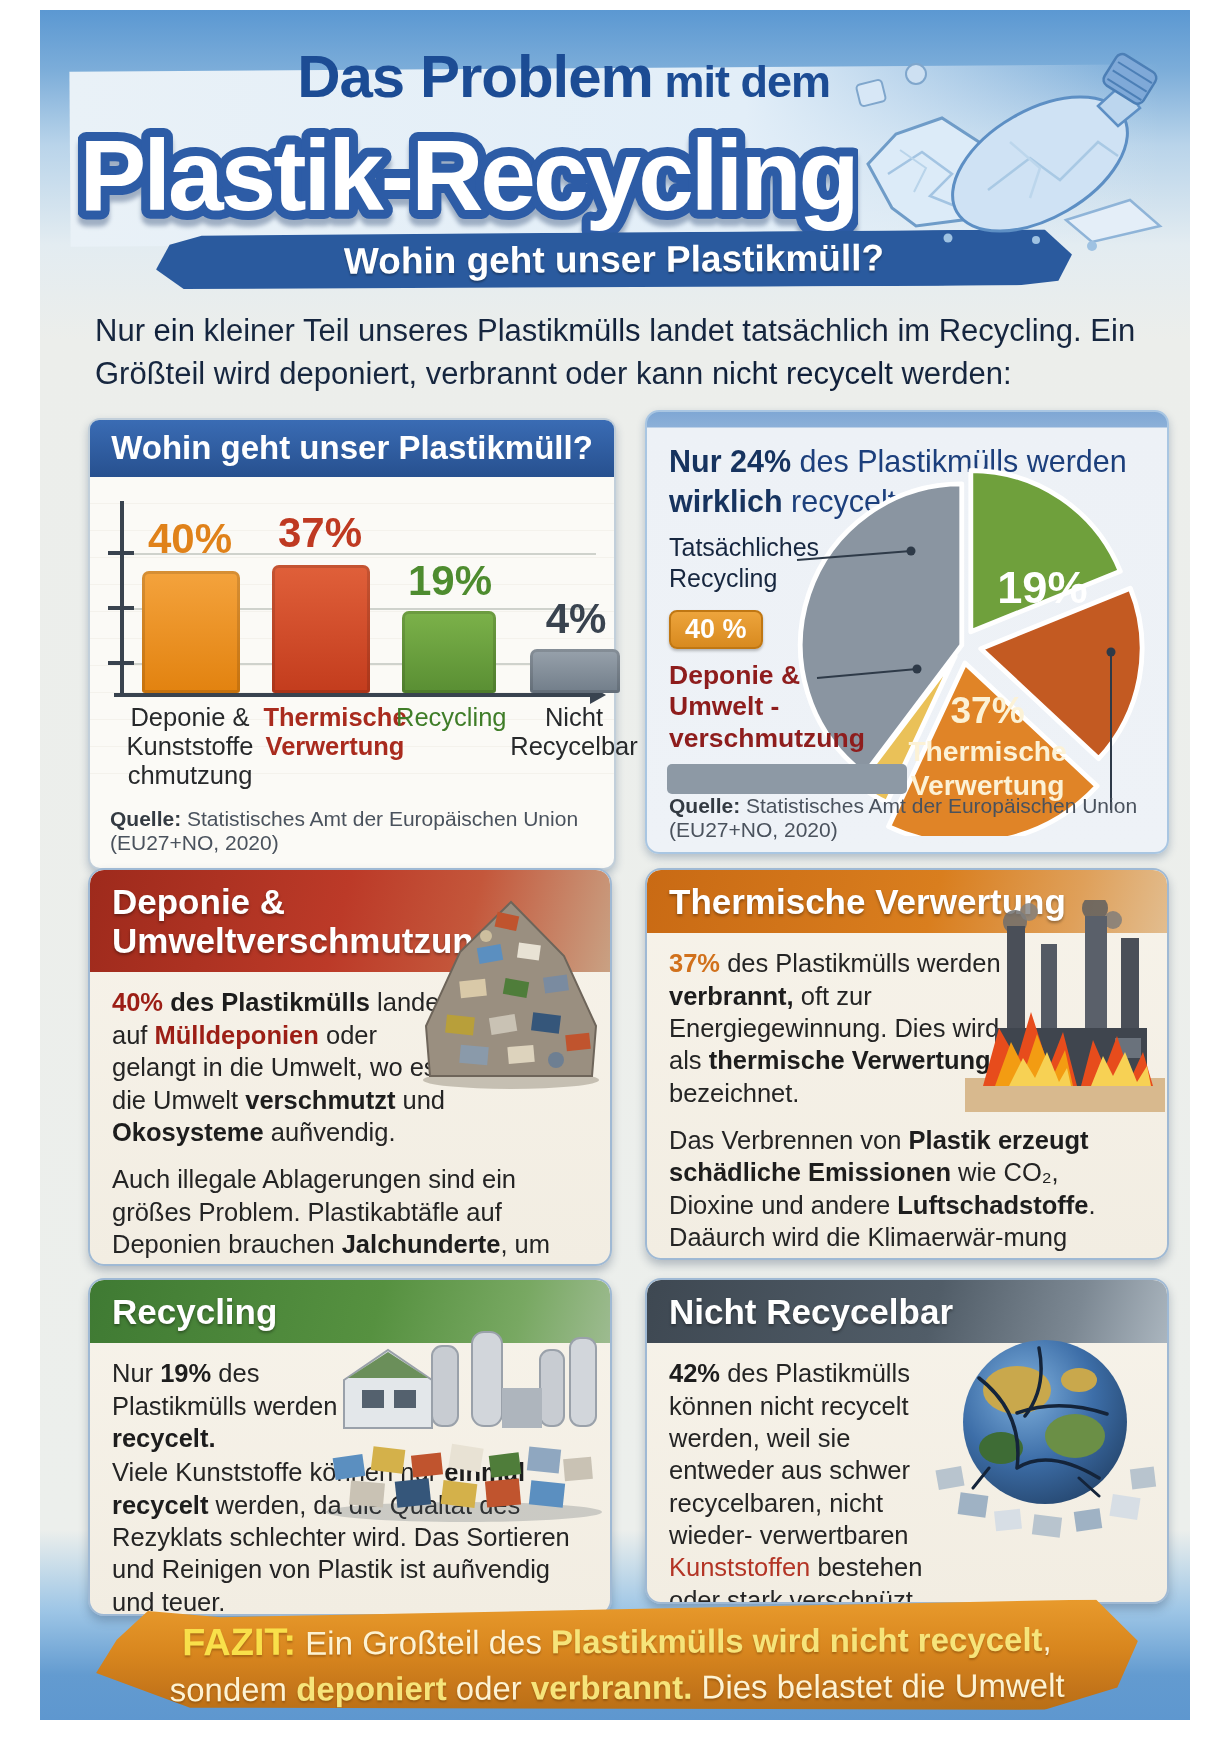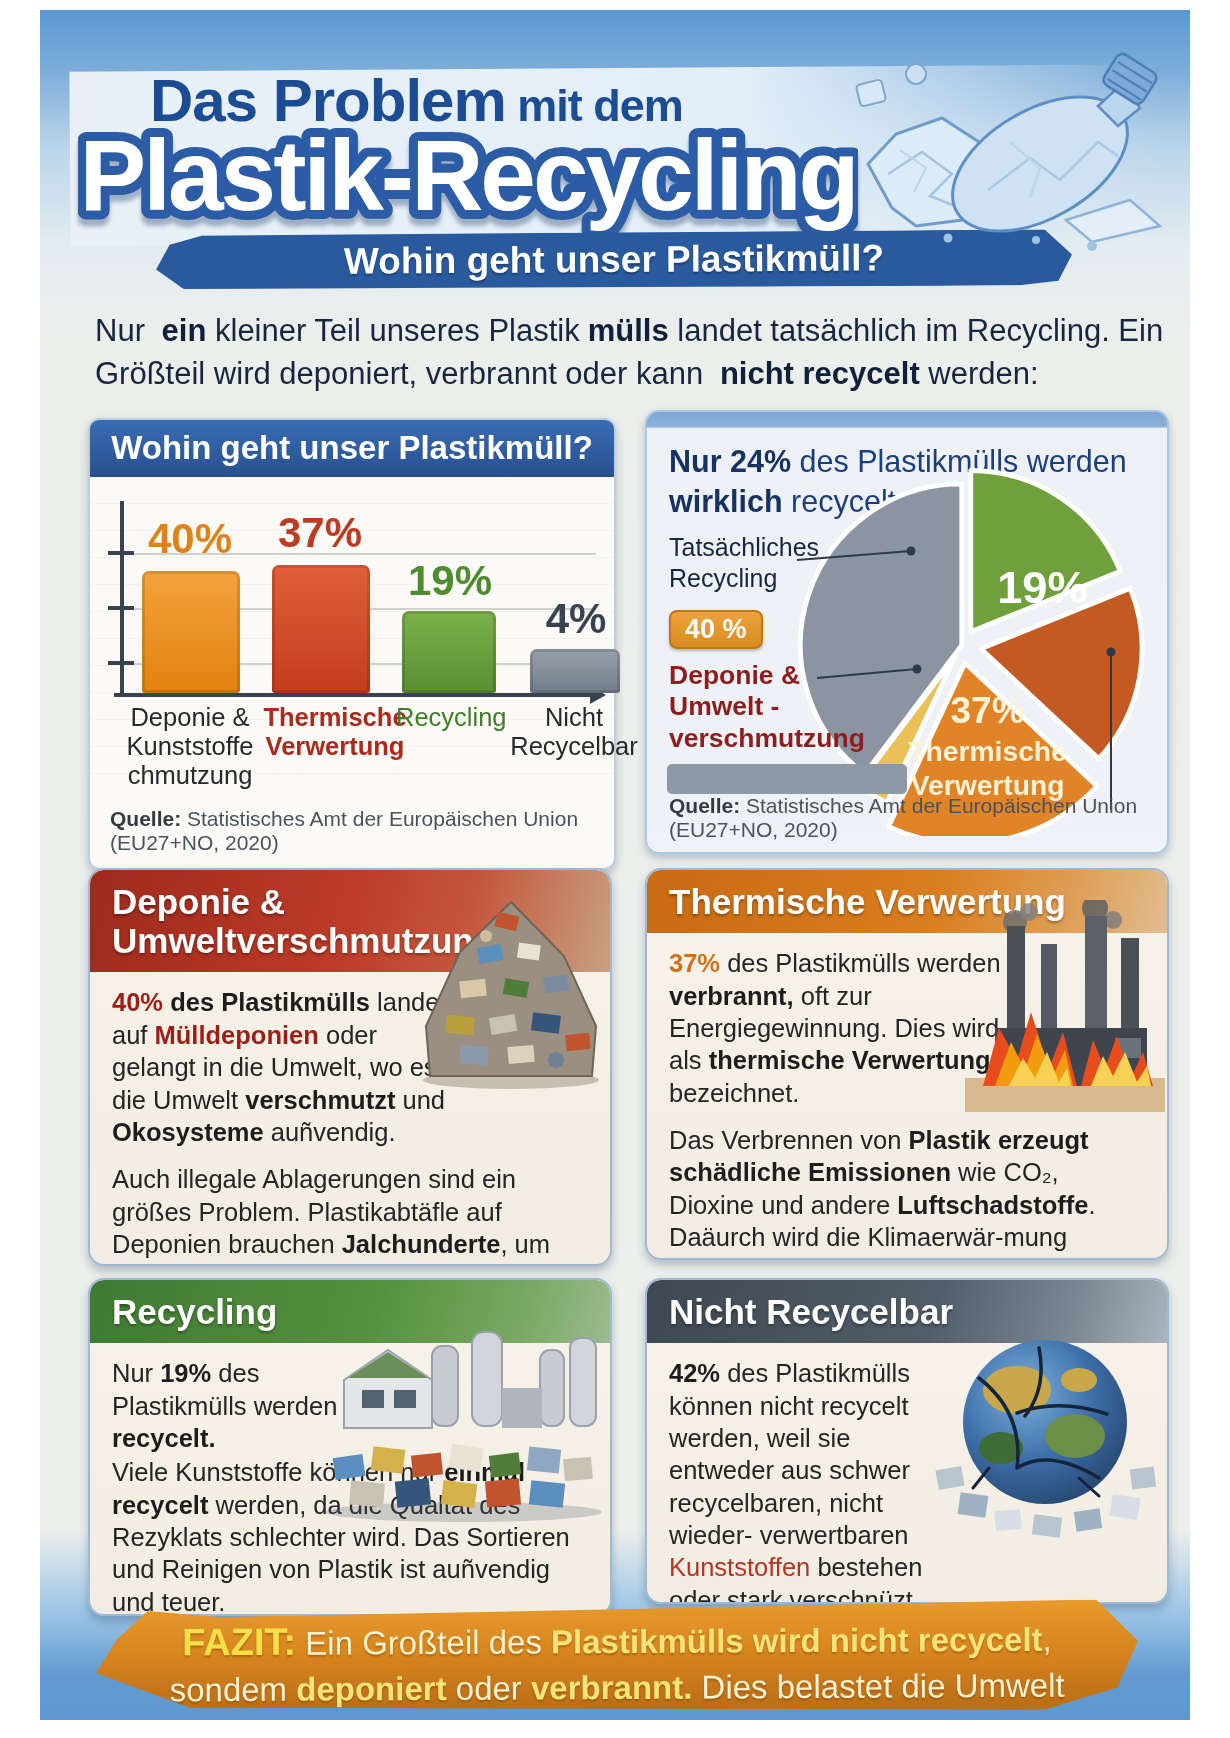--- a/index.html
+++ b/index.html
@@ -5,33 +5,33 @@
   html,body{margin:0;padding:0;background:#ffffff;}
   .page{position:relative;width:1230px;height:1738px;background:#fff;overflow:hidden;
         font-family:"Liberation Sans",sans-serif;}
   .poster{position:absolute;left:40px;top:10px;width:1150px;height:1710px;
     background:linear-gradient(180deg,#5b98d2 0px,#7cadd9 60px,#b9d4ea 135px,#e3ecf1 235px,
       #eceeeb 330px,#ecefec 1520px,#9ec6e6 1600px,#639bd0 1665px,#5e97cf 1710px);}
   .wash{position:absolute;left:30px;top:58px;width:1090px;height:175px;
     background:linear-gradient(90deg,#e9f1f7 0%,#e2eef8 62%,rgba(226,238,248,0) 100%);
     transform:rotate(-.4deg);}
   
-  .title-top{position:absolute;left:110px;top:56px;width:680px;text-align:left;
+  .title-top{position:absolute;left:110px;top:32px;width:680px;text-align:right;
     color:#1c4c94;font-weight:bold;letter-spacing:-1px;}
   .title-top .t1{font-size:60px;}
   .title-top .t2{font-size:45px;}
   .big-title{position:absolute;left:38px;top:96px;width:780px;height:132px;
     filter:drop-shadow(0 7px 2px rgba(24,52,96,.35));}
   .banner{position:absolute;left:116px;top:222px;width:916px;height:56px;background:#2a5a9e;
     clip-path:polygon(1.5% 18%,5% 2%,97% 0%,100% 45%,98.5% 92%,94% 100%,3% 97%,0% 62%);
     transform:rotate(-.35deg);display:flex;align-items:center;justify-content:center;}
   .banner-txt{color:#fff;font-weight:bold;font-size:37px;text-shadow:0 2px 2px rgba(0,0,0,.3);}
   .intro{position:absolute;left:55px;top:300px;width:1070px;font-size:31px;line-height:1.38;
     color:#16263f;}
-  .intro .b{font-weight:bold;color:#10203a;margin-left:8px;}
+  .intro .b{font-weight:normal;color:#10203a;}
   
   .bar-panel{position:absolute;left:48px;top:408px;width:524px;background:#fbfaf6;
     border:2px solid #c2cfda;border-radius:12px;box-shadow:0 4px 9px rgba(30,60,100,.28);}
   .bp-header{background:linear-gradient(180deg,#3a6cb4,#27508f);border-radius:9px 9px 0 0;
     color:#fff;font-size:33px;font-weight:bold;text-align:center;padding:9px 0 10px;}
   .bp-plot{position:relative;height:322px;
     background:repeating-linear-gradient(180deg,#fbfaf6 0 26px,#f4f2ec 26px 27px);}
   .grid{position:absolute;left:36px;right:18px;height:2px;background:#cfd2cc;}
   .tick{position:absolute;left:18px;width:26px;height:4px;background:#39434f;}
   .axis-y{position:absolute;left:30px;top:24px;height:196px;width:4px;background:#39434f;}

